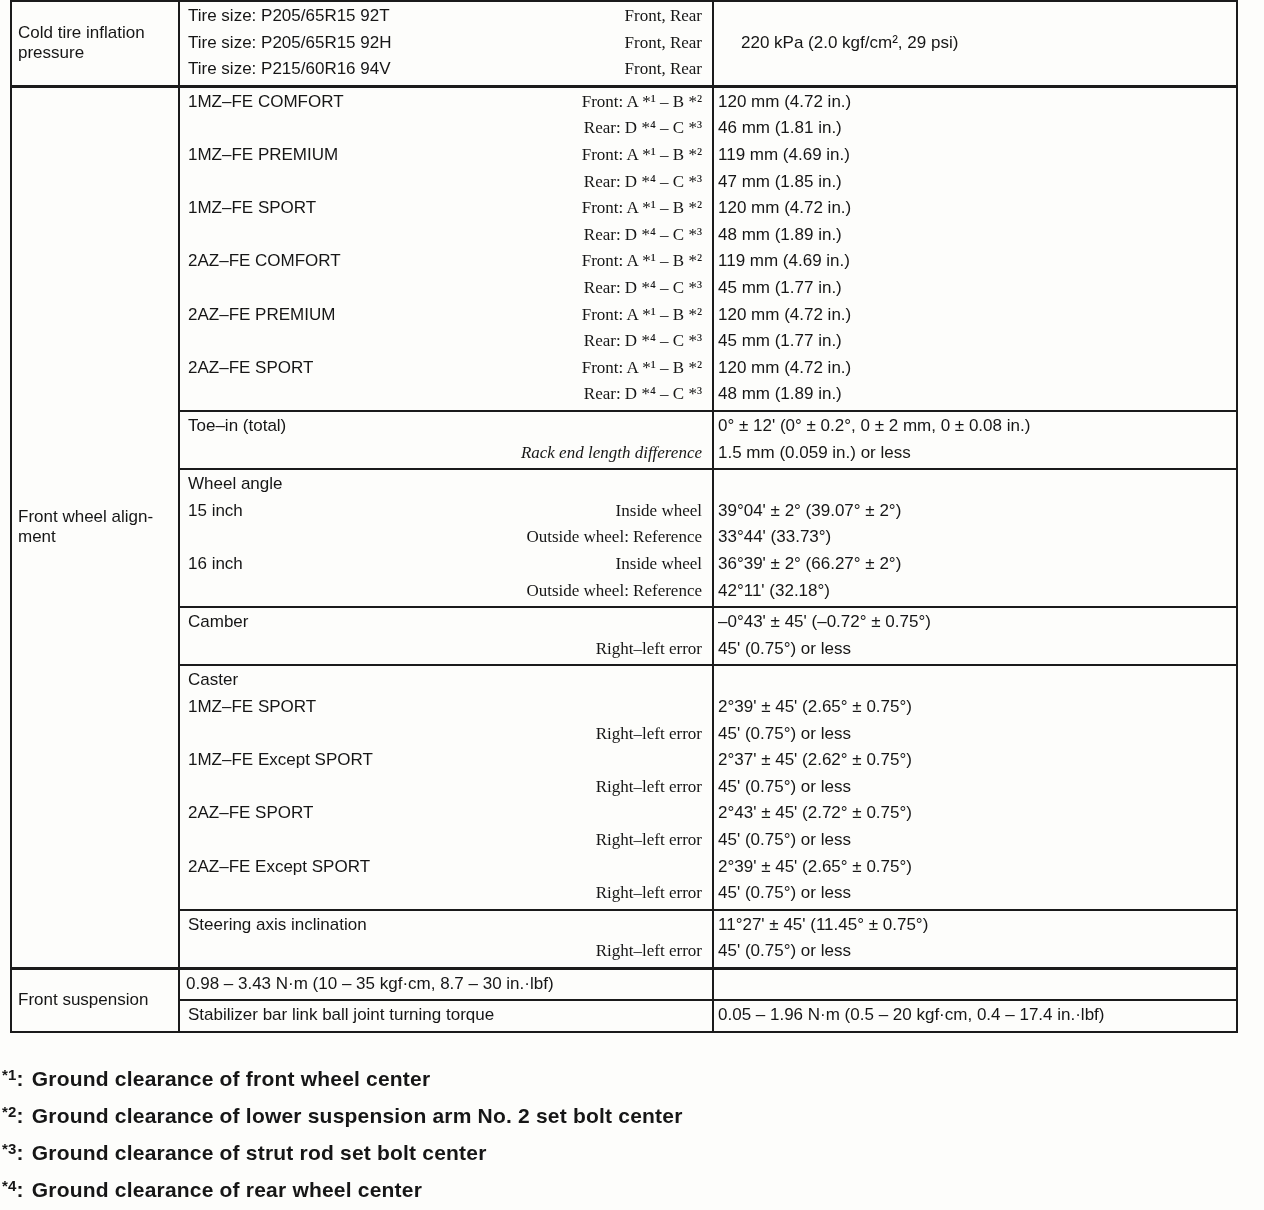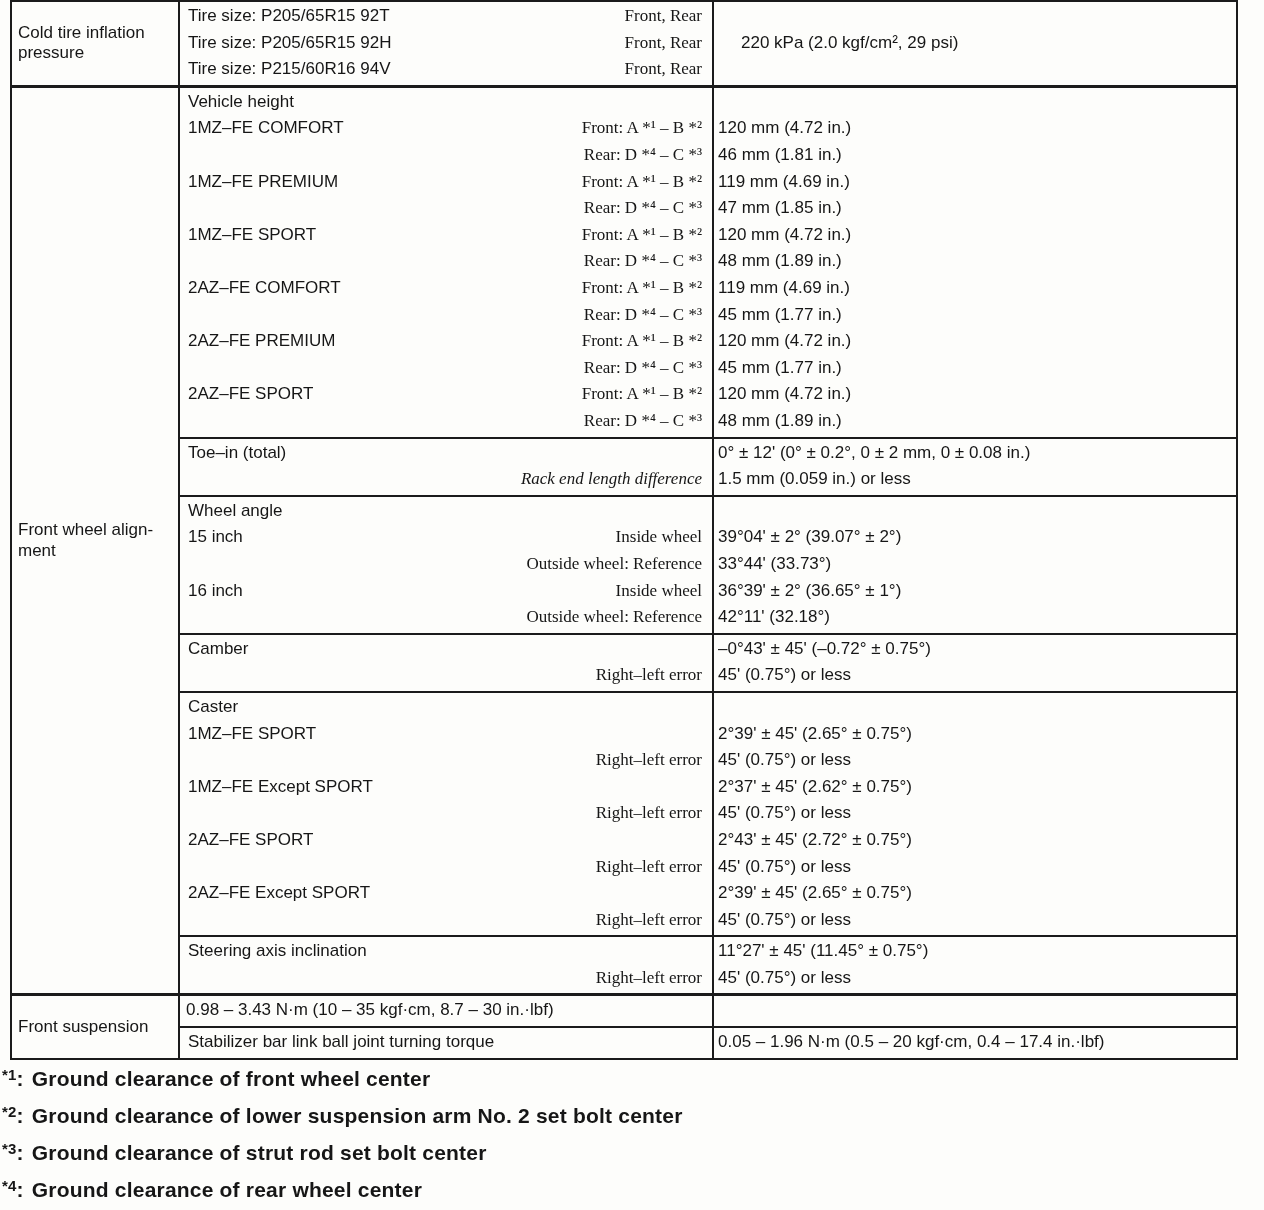--- a/index.html
+++ b/index.html
@@ -99,27 +99,20 @@
           </div>
         </div>
       </div>
       <div class="row-group">
         <div class="group-header-cell">Front wheel align-
 ment</div>
         <div class="group-body">
           <div class="t-section">
             <div class="t-row t-row-split">
               <div class="rl">
-                <span class="lab">Vehicle height</span>
-                <span class="qual"></span>
-              </div>
-              <div class="rv"></div>
-            </div>
-            <div class="t-row t-row-split">
-              <div class="rl">
                 <span class="lab">1MZ–FE COMFORT</span>
                 <span class="qual">Front: A *¹ – B *²</span>
               </div>
               <div class="rv">120 mm (4.72 in.)</div>
             </div>
             <div class="t-row t-row-split">
               <div class="rl">
                 <span class="lab"></span>
                 <span class="qual">Rear: D *⁴ – C *³</span>
               </div>
@@ -232,21 +225,21 @@
                 <span class="lab"></span>
                 <span class="qual">Outside wheel: Reference</span>
               </div>
               <div class="rv">33°44' (33.73°)</div>
             </div>
             <div class="t-row t-row-split">
               <div class="rl">
                 <span class="lab">16 inch</span>
                 <span class="qual">Inside wheel</span>
               </div>
-              <div class="rv">36°39' ± 2° (36.65° ± 1°)</div>
+              <div class="rv">36°39' ± 2° (66.27° ± 2°)</div>
             </div>
             <div class="t-row t-row-split">
               <div class="rl">
                 <span class="lab"></span>
                 <span class="qual">Outside wheel: Reference</span>
               </div>
               <div class="rv">42°11' (32.18°)</div>
             </div>
           </div>
           <div class="t-section">

